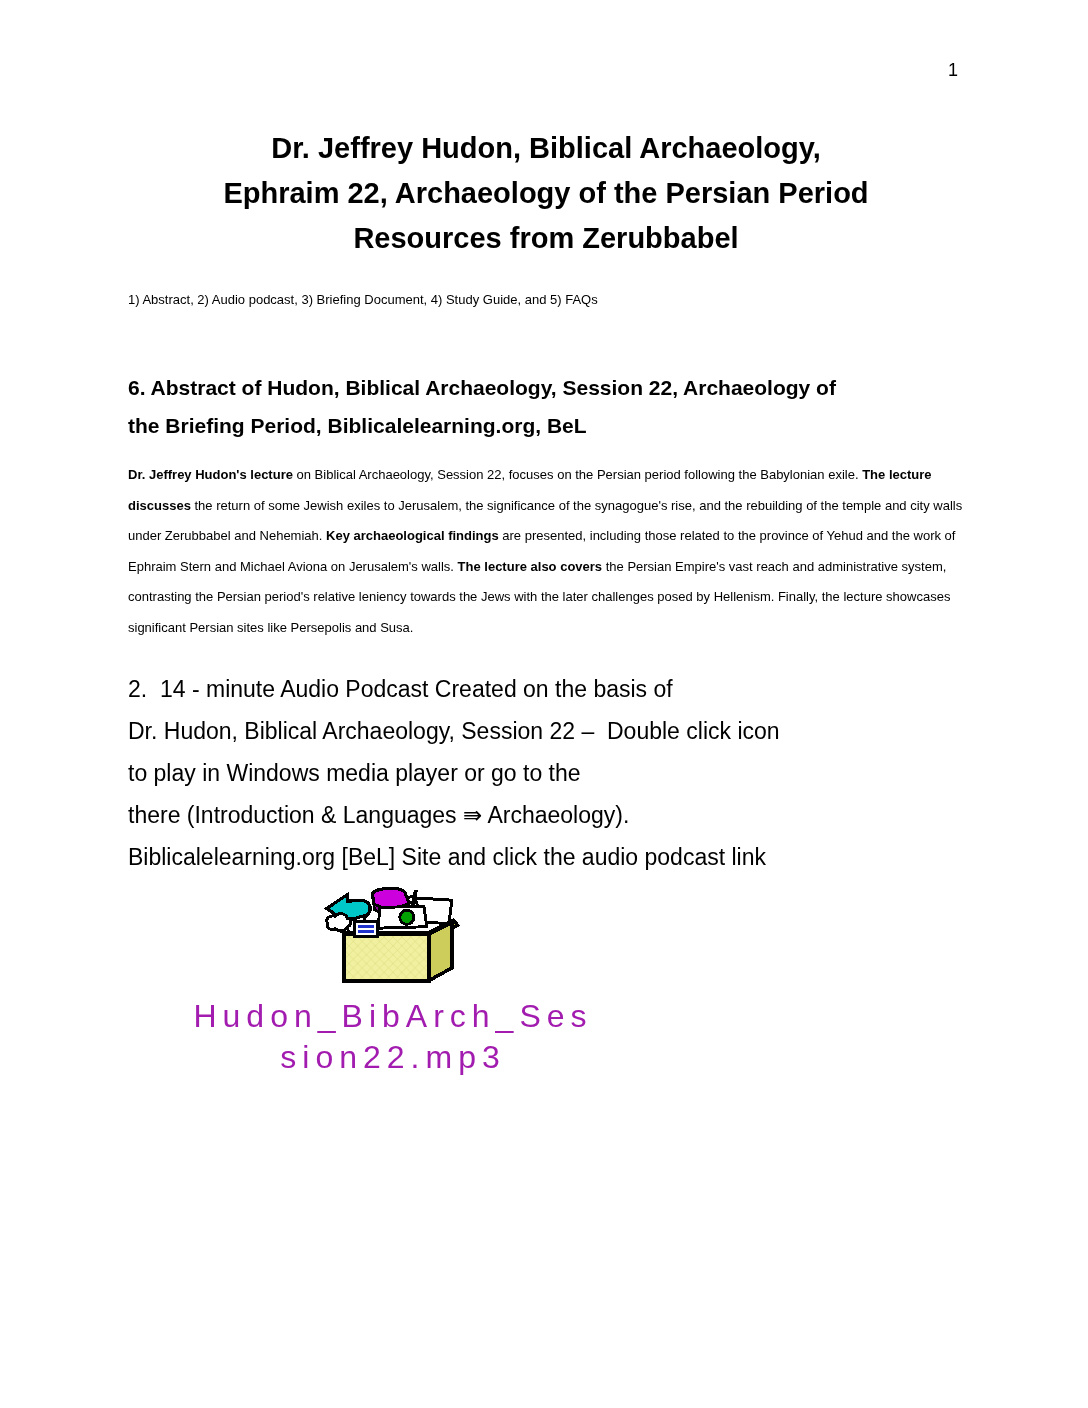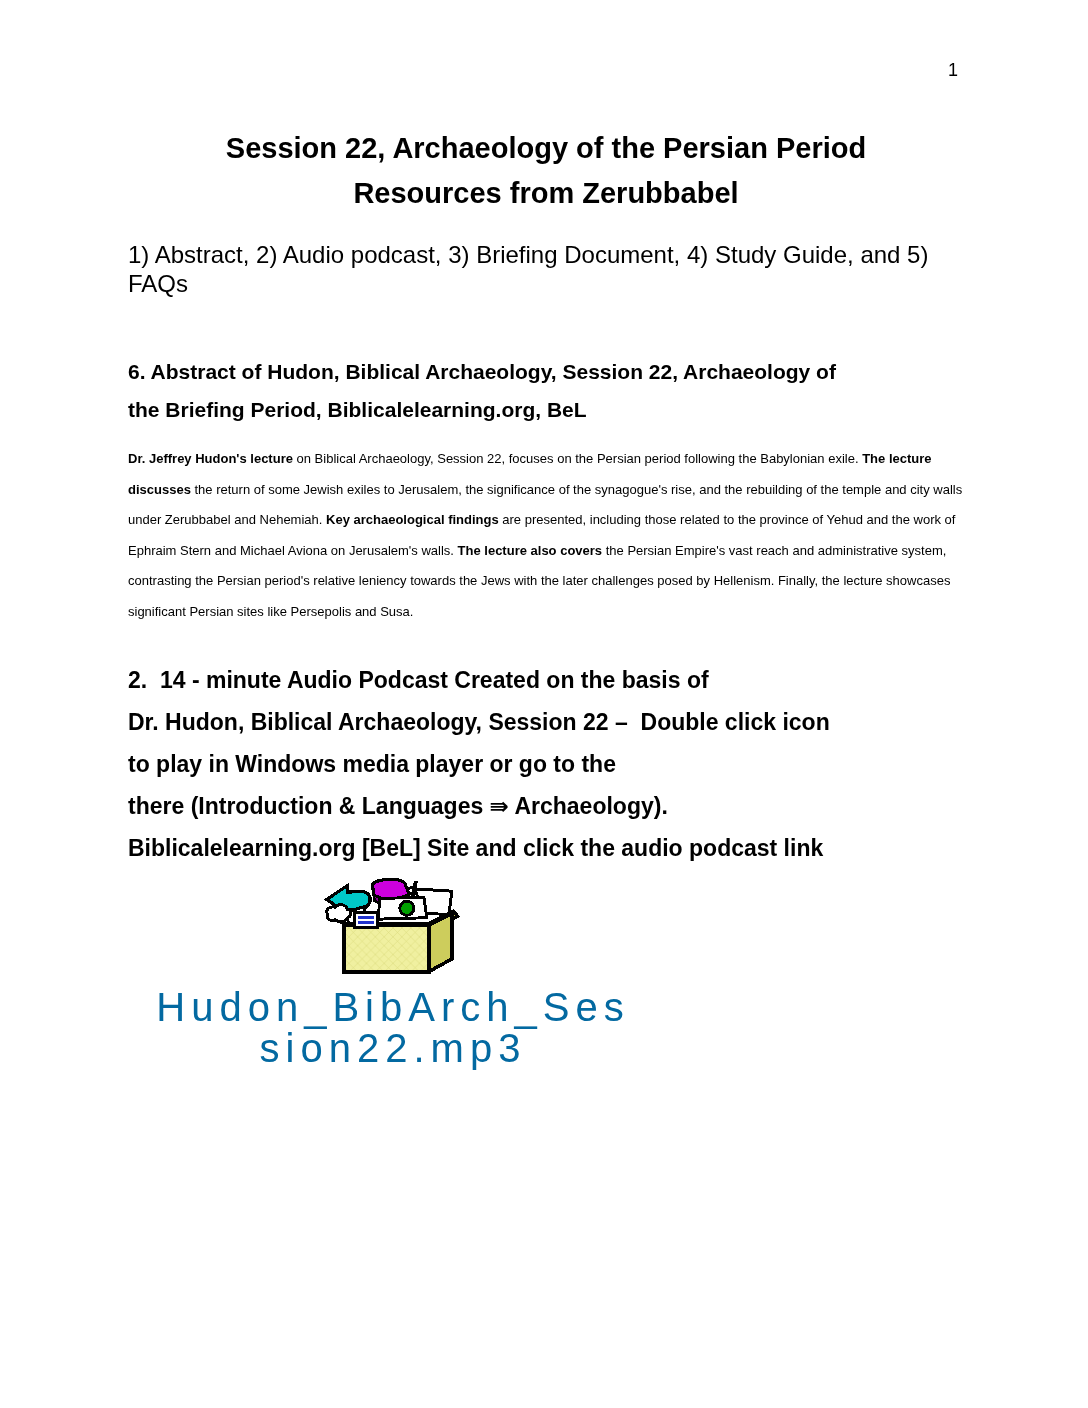--- a/index.html
+++ b/index.html
@@ -30,74 +30,75 @@
   .title {
     margin-top: 126px;
     font-size: 29px;
     font-weight: 700;
     line-height: 45px;
     text-align: center;
   }
   .title .t-line { white-space: pre; }
   .subtitle {
     margin-top: 24px;
-    font-size: 24px;
+    font-size: 13px;
     line-height: 29px;
   }
   .sec1-heading {
     margin-top: 55px;
     font-size: 21px;
     font-weight: 700;
     line-height: 38px;
   }
   .sec1-heading .h-line { white-space: pre; }
   .abstract {
     margin-top: 15px;
     font-size: 13px;
     line-height: 30.5px;
     width: 836px;
   }
   .abstract span.b { font-weight: 700; }
   .sec2-heading {
-    margin-top: 32px;
+    margin-top: 25px;
     font-size: 23px;
-    font-weight: 700;
+    font-weight: 400;
     line-height: 42px;
   }
   .sec2-heading .h-line { white-space: pre; }
   .attachment {
     margin-top: 6px;
     width: 530px;
     text-align: center;
   }
   .pkg-icon {
     display: block;
     width: 142px;
     height: 106px;
     margin: 0 auto;
   }
   .filename {
     margin-top: 6px;
-    font-size: 40px;
+    font-size: 32px;
     line-height: 41px;
     letter-spacing: 6px;
-    color: #0369a1;
+    color: #a21caf;
   }
   .filename div { white-space: pre; }
 </style>
 </head>
 <body>
 
 <div class="page">
   <div class="page-number">1</div>
 
   <div class="content">
 
     <h1 class="title">
-      <div class="t-line">Session 22, Archaeology of the Persian Period</div>
+      <div class="t-line">Dr. Jeffrey Hudon, Biblical Archaeology,</div>
+      <div class="t-line">Ephraim 22, Archaeology of the Persian Period</div>
       <div class="t-line">Resources from Zerubbabel</div>
     </h1>
 
     <p class="subtitle">1) Abstract, 2) Audio podcast, 3) Briefing Document, 4) Study Guide, and 5) FAQs</p>
 
     <h2 class="sec1-heading">
       <div class="h-line">6. Abstract of Hudon, Biblical Archaeology, Session 22, Archaeology of</div>
       <div class="h-line">the Briefing Period, Biblicalelearning.org, BeL</div>
     </h2>
 

